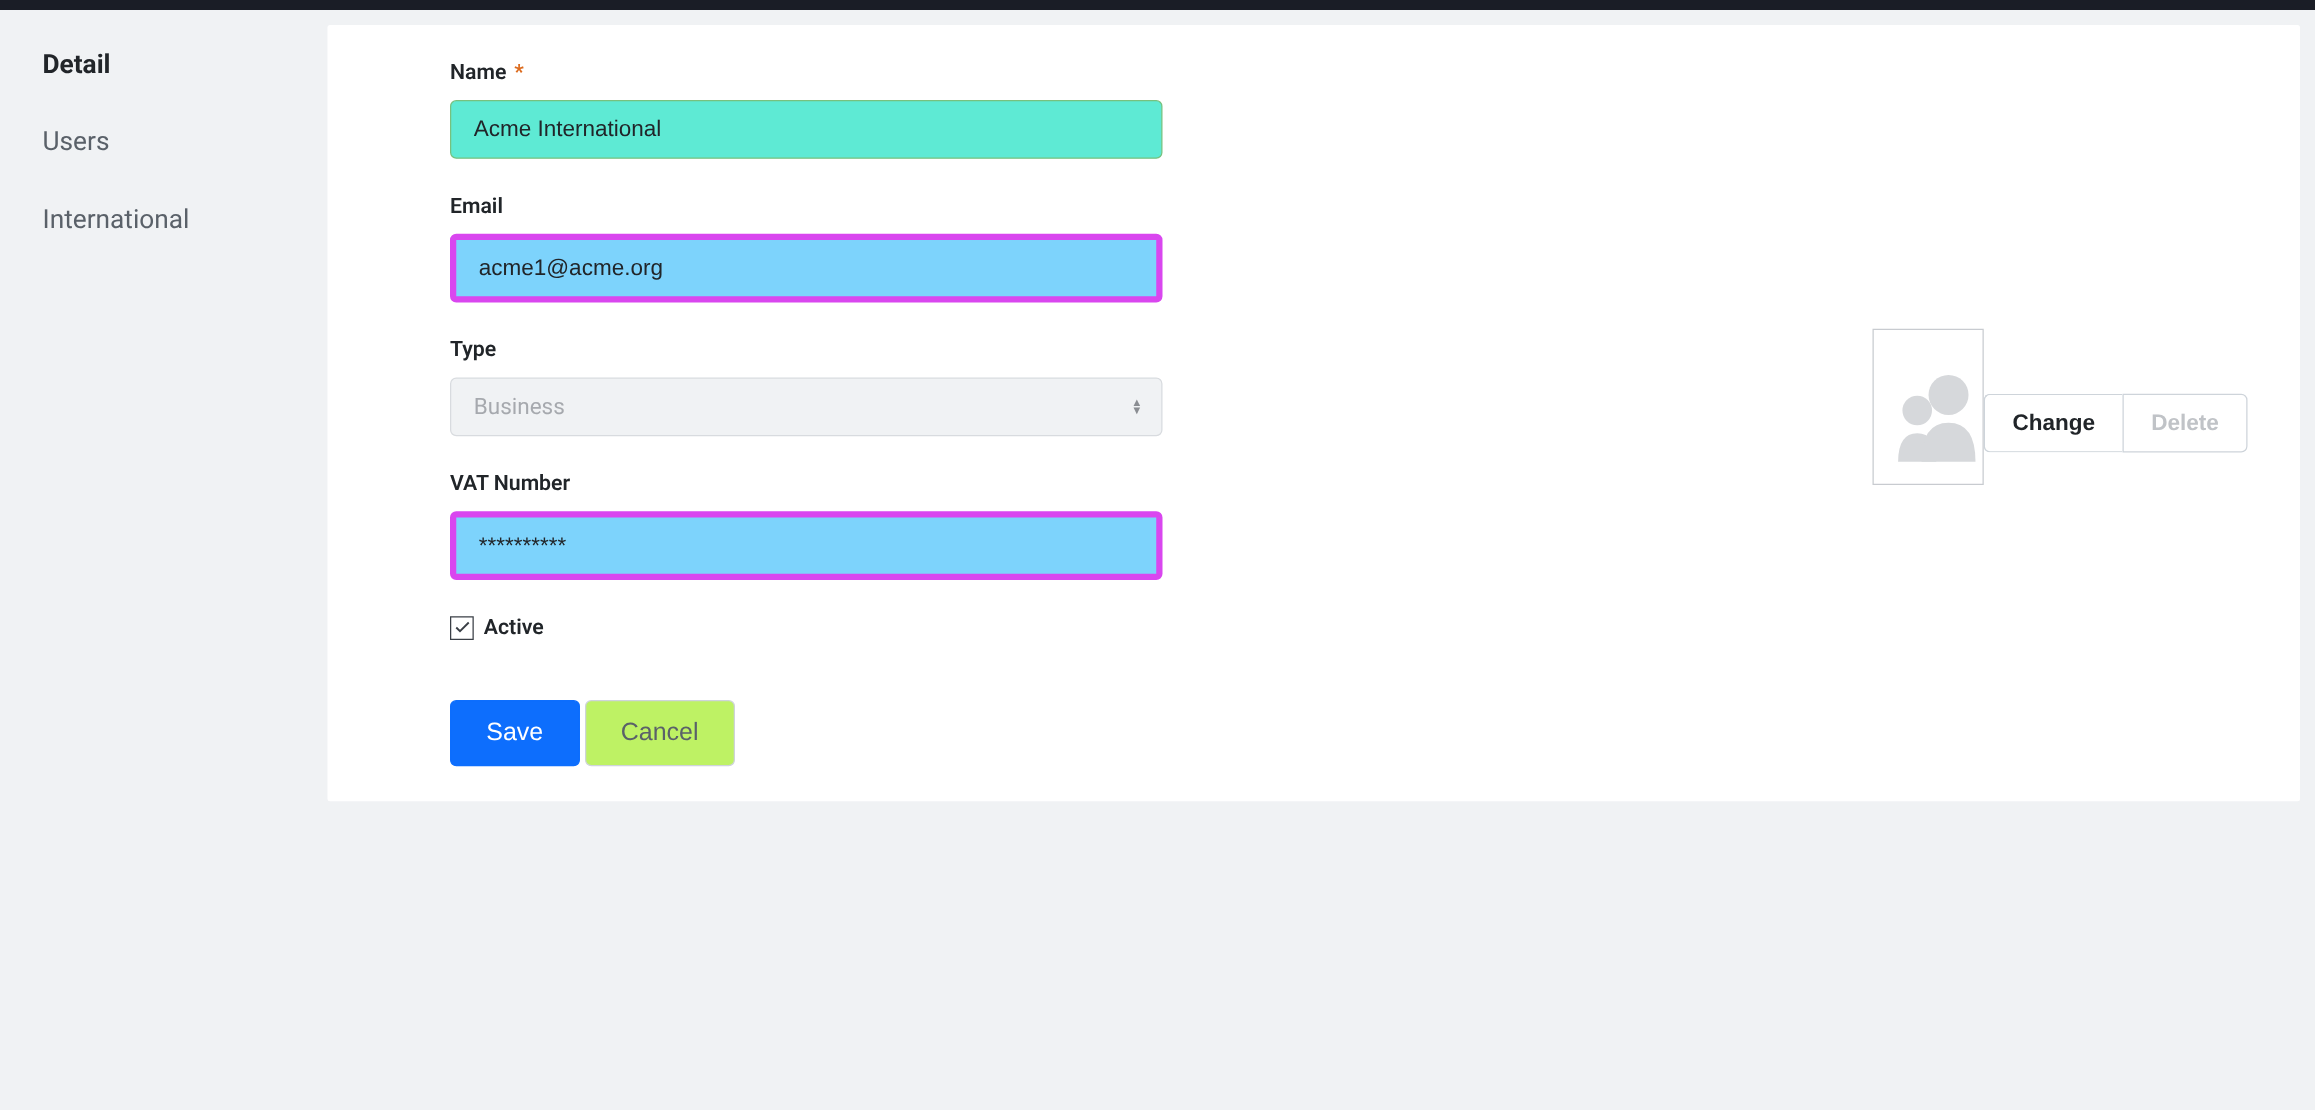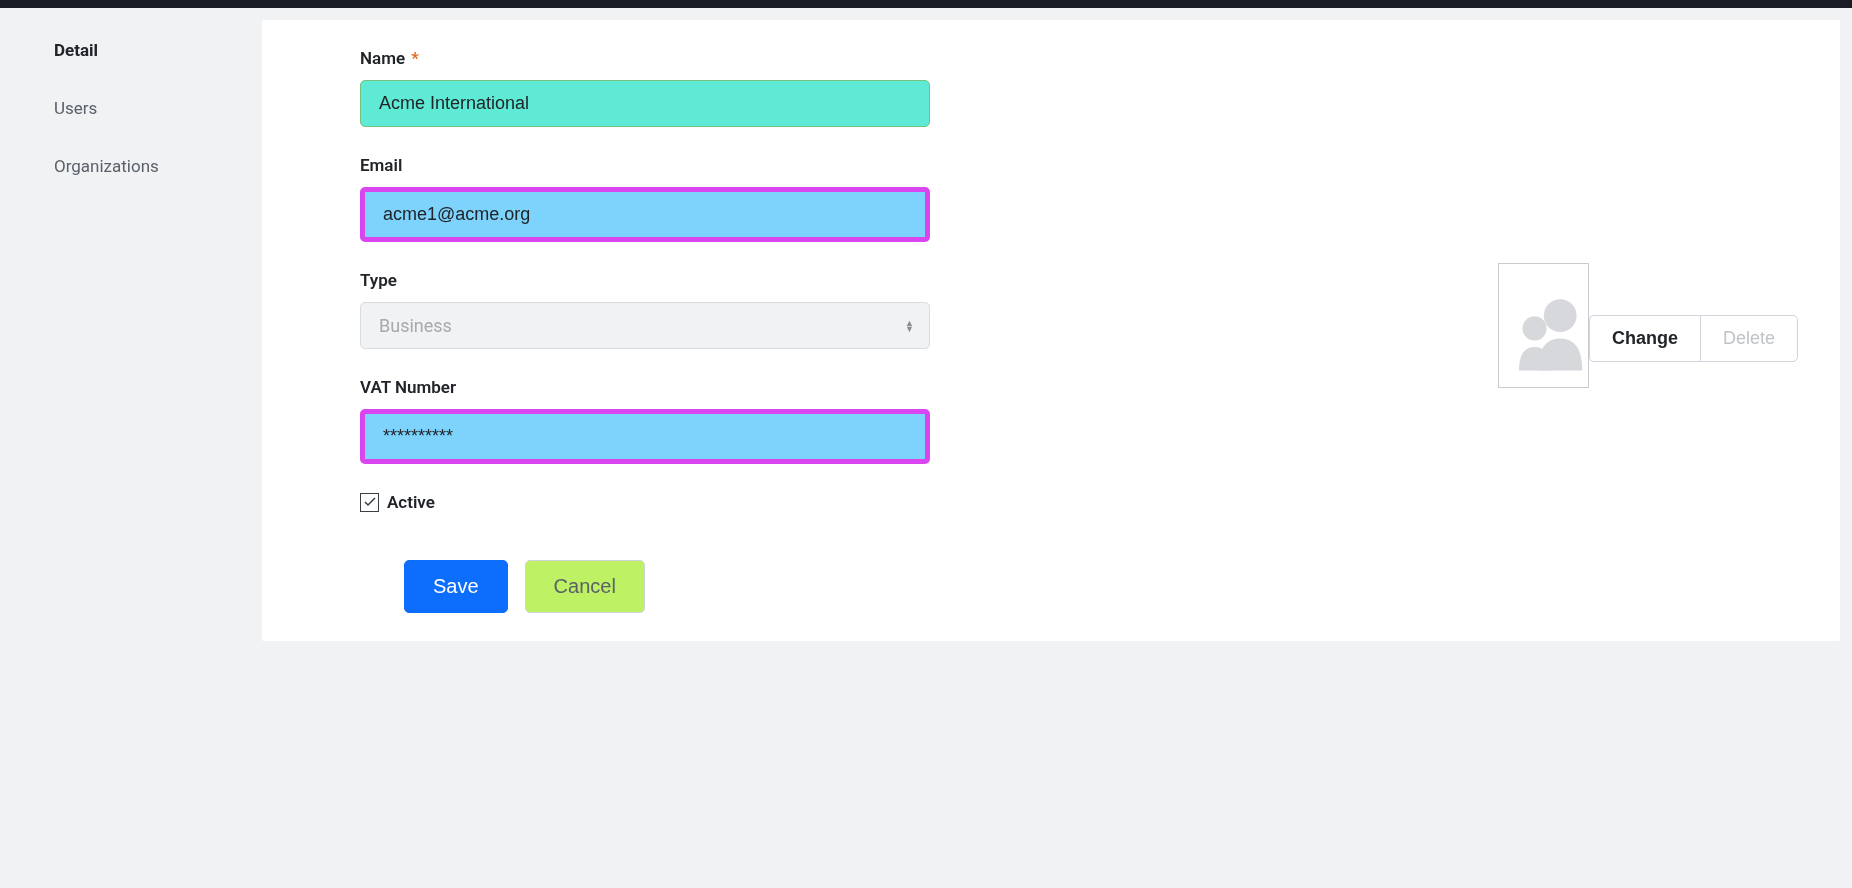--- a/index.html
+++ b/index.html
@@ -27,24 +27,23 @@
     }
 
     .sidebar {
       width: 250px;
       padding: 10px 0 0 22px;
       flex-shrink: 0;
     }
 
     .sidebar-item {
       padding: 10px 0;
-      font-size: 17px;
+      font-size: 21px;
       cursor: pointer;
       margin-bottom: 18px;
-      margin-left: 20px;
     }
 
     .sidebar-item.active {
       font-weight: 700;
       color: #212529;
     }
 
     .sidebar-item:not(.active) {
       color: #5a6169;
       font-weight: 400;
@@ -163,22 +162,21 @@
       height: 10px;
     }
 
     .checkbox-label {
       font-weight: 600;
       font-size: 17px;
     }
 
     .button-row {
       display: flex;
-      gap: 17px;
-      margin-left: 44px;
+      gap: 4px;
     }
 
     .btn {
       padding: 14px 28px;
       font-size: 20px;
       border-radius: 5px;
       cursor: pointer;
       border: 1px solid transparent;
     }
 
@@ -223,38 +221,39 @@
       border-radius: 5px 0 0 5px;
       border-right: none;
       color: #212529;
       font-weight: 600;
     }
 
     .avatar-btn.delete {
       border: 1px solid #ced4da;
       border-radius: 0 5px 5px 0;
       color: #c0c3c7;
+      font-weight: bold;
     }
   </style>
 </head>
 <body>
 
 <div class="top-bar"></div>
 
 <div class="layout">
 
   <nav class="sidebar">
     <div class="sidebar-item active">
       <span>Detail</span>
     </div>
     <div class="sidebar-item">
       <span>Users</span>
     </div>
     <div class="sidebar-item">
-      <span>Organizations</span>
+      <span>International</span>
     </div>
   </nav>
 
   <div class="main-panel">
 
     <div class="form-area">
 
       <div class="form-group">
         <label class="form-label">
           <span>Name</span>

